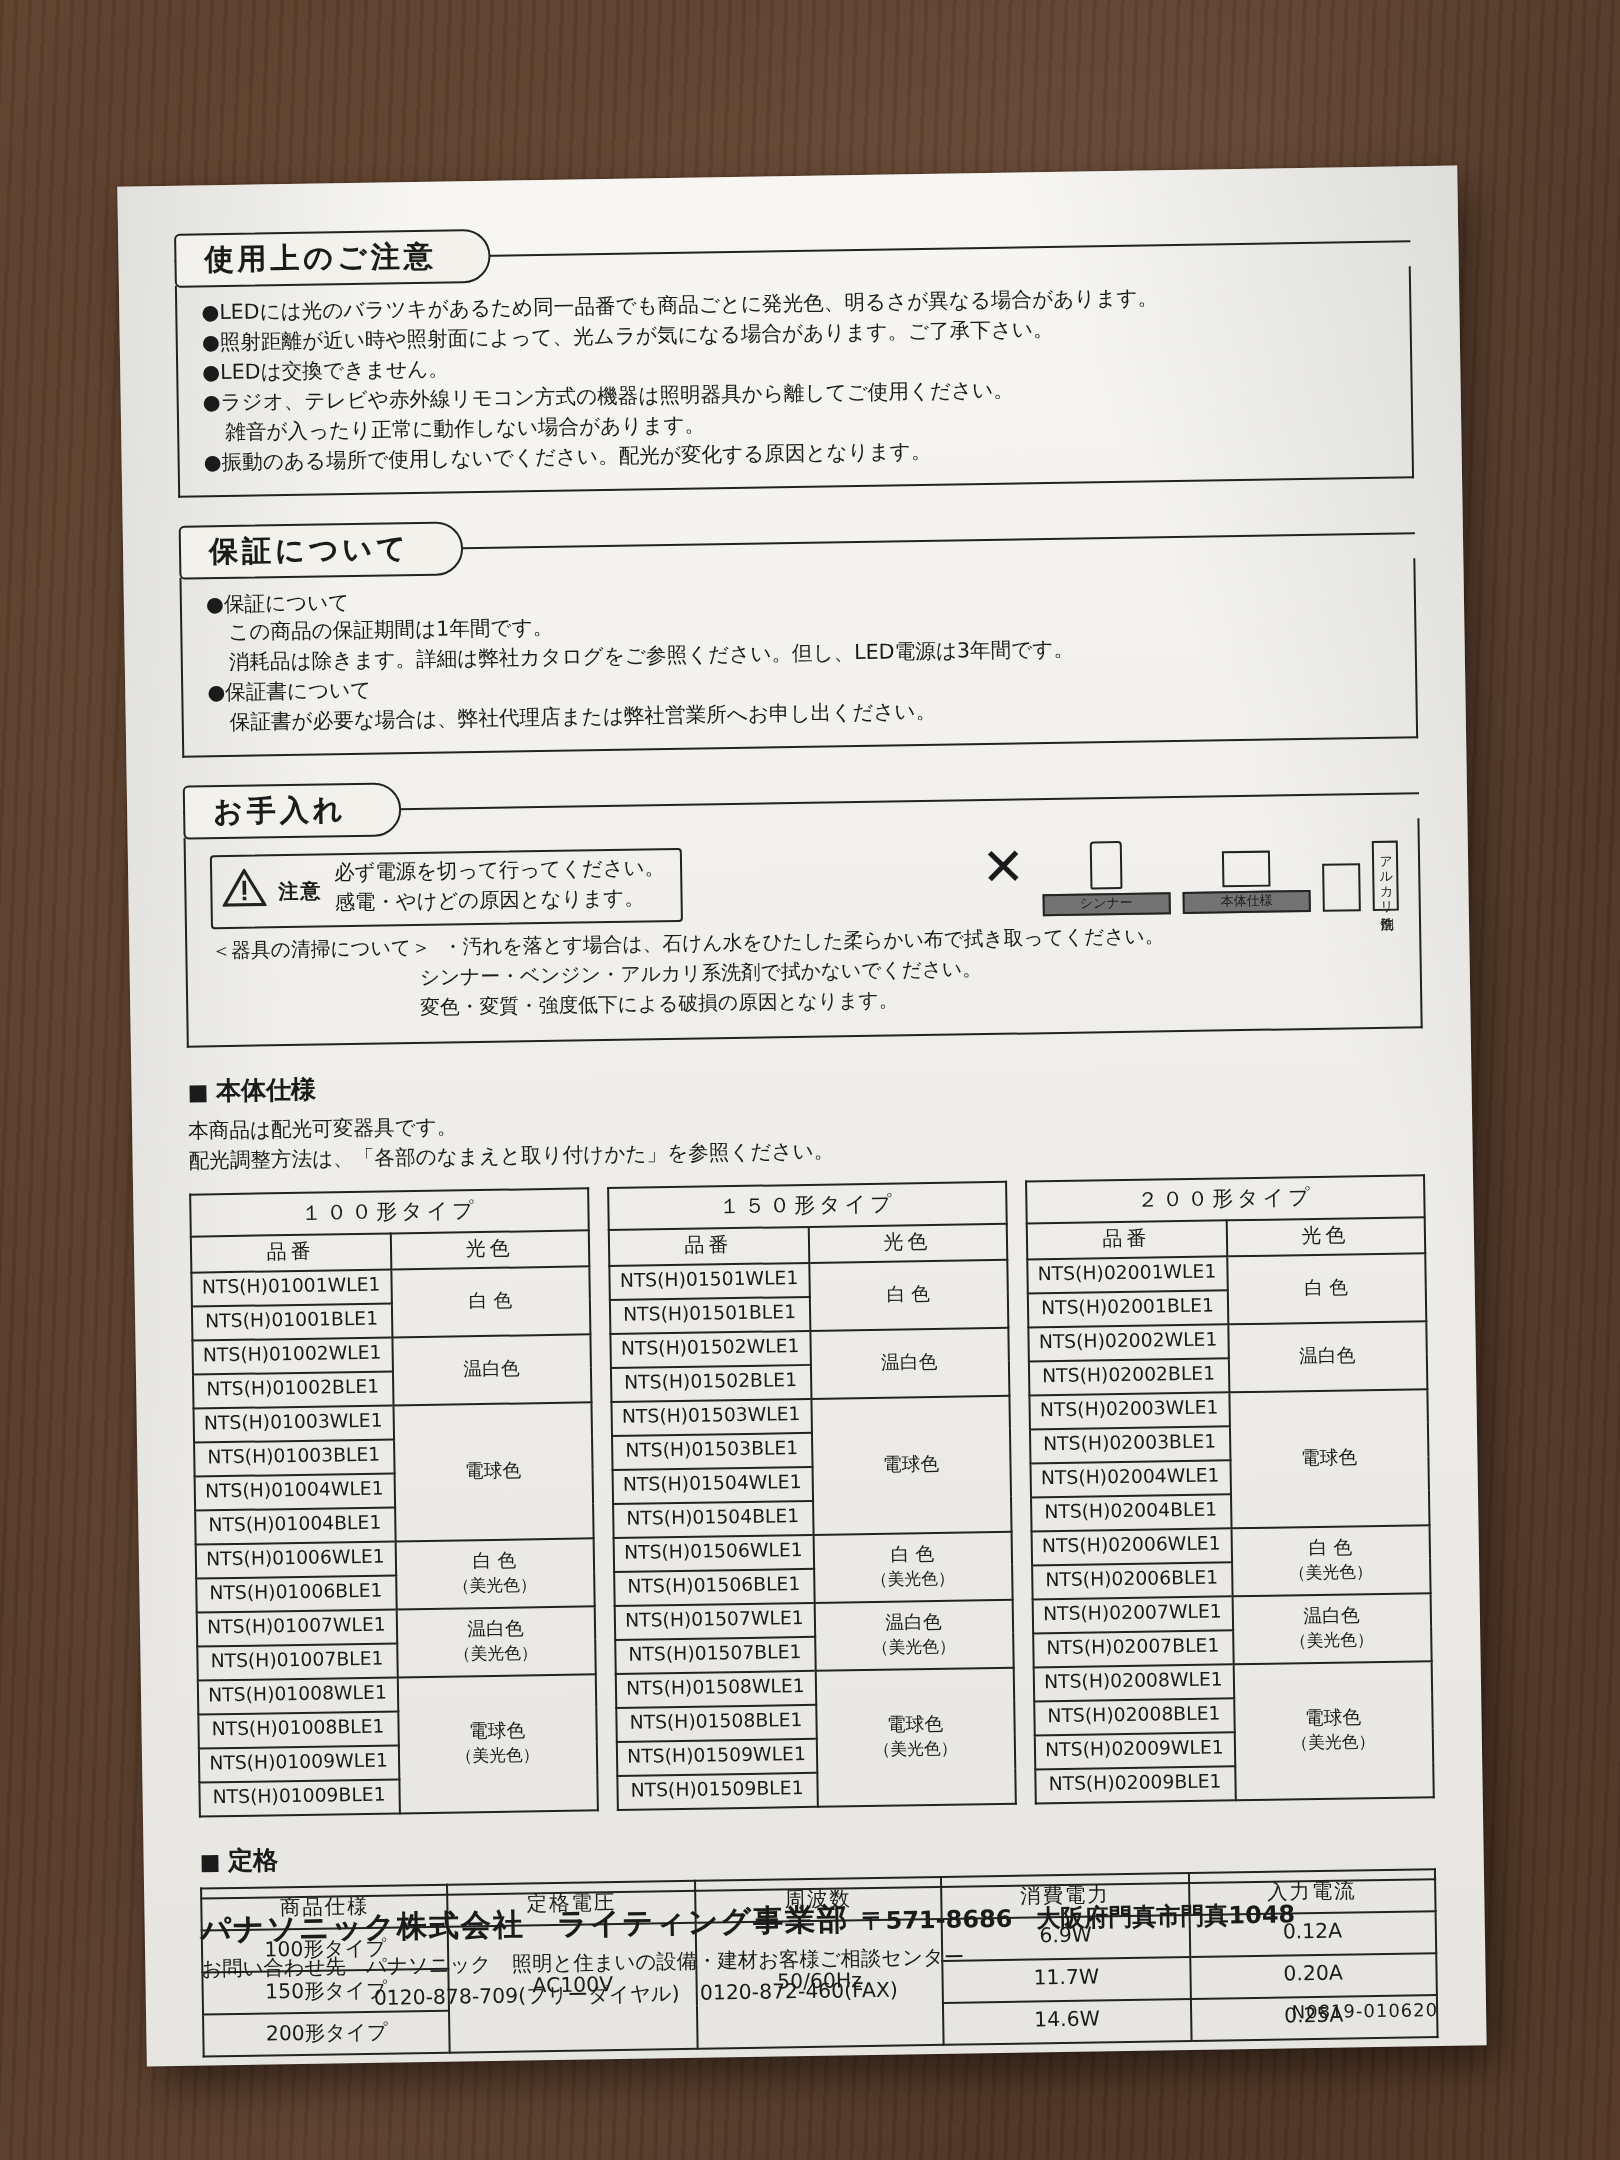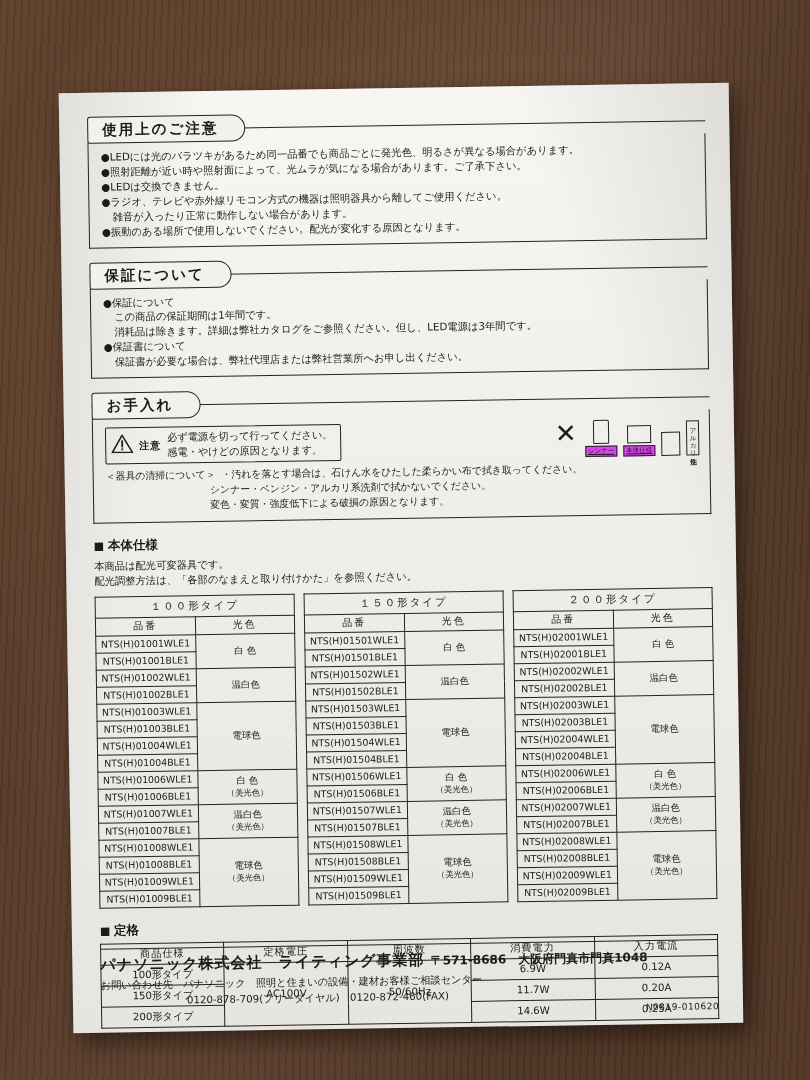--- a/index.html
+++ b/index.html
@@ -71,21 +71,21 @@
   }
   .warn-word{font-size:10px;font-weight:bold;letter-spacing:1px;}
   .warn-lines{font-size:10.2px;line-height:1.42;}
   .x-mark{font-size:26px;font-weight:bold;line-height:1;}
   .icons{display:flex;align-items:flex-end;gap:6px;}
   .ic{display:flex;flex-direction:column;align-items:center;font-size:7px;}
   .ic .shape{border:1.2px solid #222;}
   .thinner{width:14px;height:22px;border-radius:2px 2px 1px 1px;}
   .benzin{width:22px;height:16px;}
   .cleanser{width:17px;height:22px;}
-  .ic-lbl{border:1px solid #222;padding:0 2px;margin-top:2px;font-size:6.5px;white-space:nowrap;background:#d946ef;text-decoration:underline;}
+  .ic-lbl{border:1px solid #222;padding:0 18px;margin-top:2px;font-size:6.5px;white-space:nowrap;background:#737373;}
   .ic-side{writing-mode:vertical-rl;font-size:6.5px;border:1px solid #222;padding:2px 1px;}
   .clean-rows{font-size:9.9px;line-height:1.5;padding-top:5px;}
 
   
   .blk-head{font-size:12.5px;font-weight:bold;margin:14px 0 4px 0;}
   .blk-head:before{content:"■ ";font-size:11px;}
   .note-lines{font-size:10.3px;line-height:1.5;margin-bottom:7px;}
 
   
   .types{display:flex;gap:9px;}

